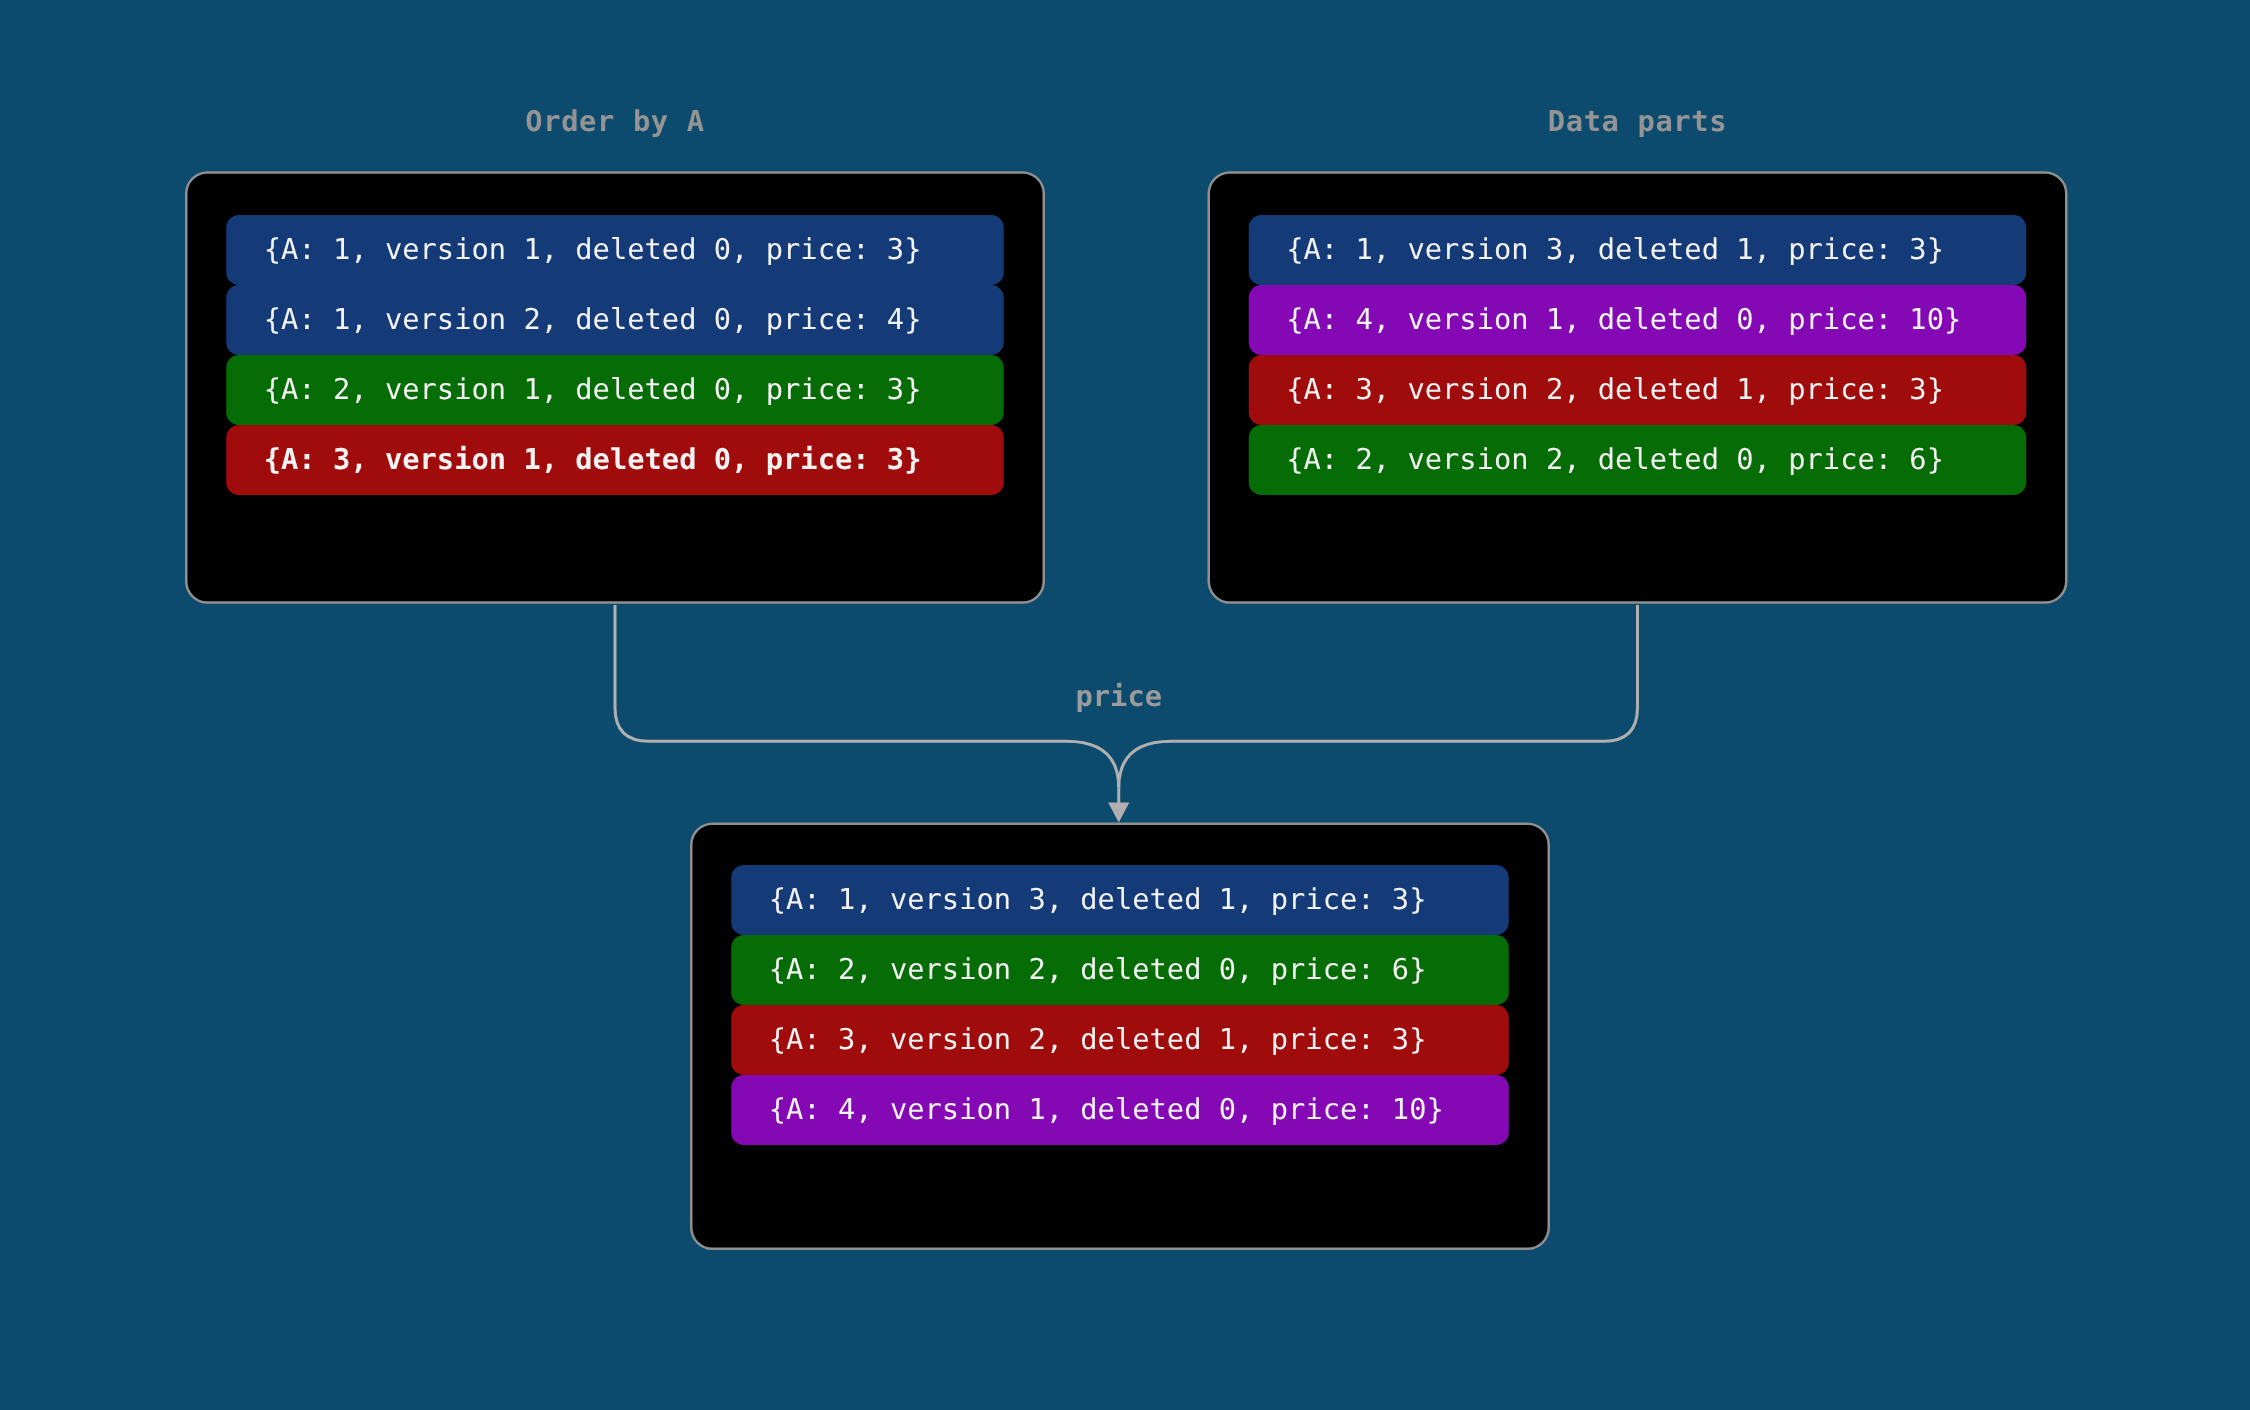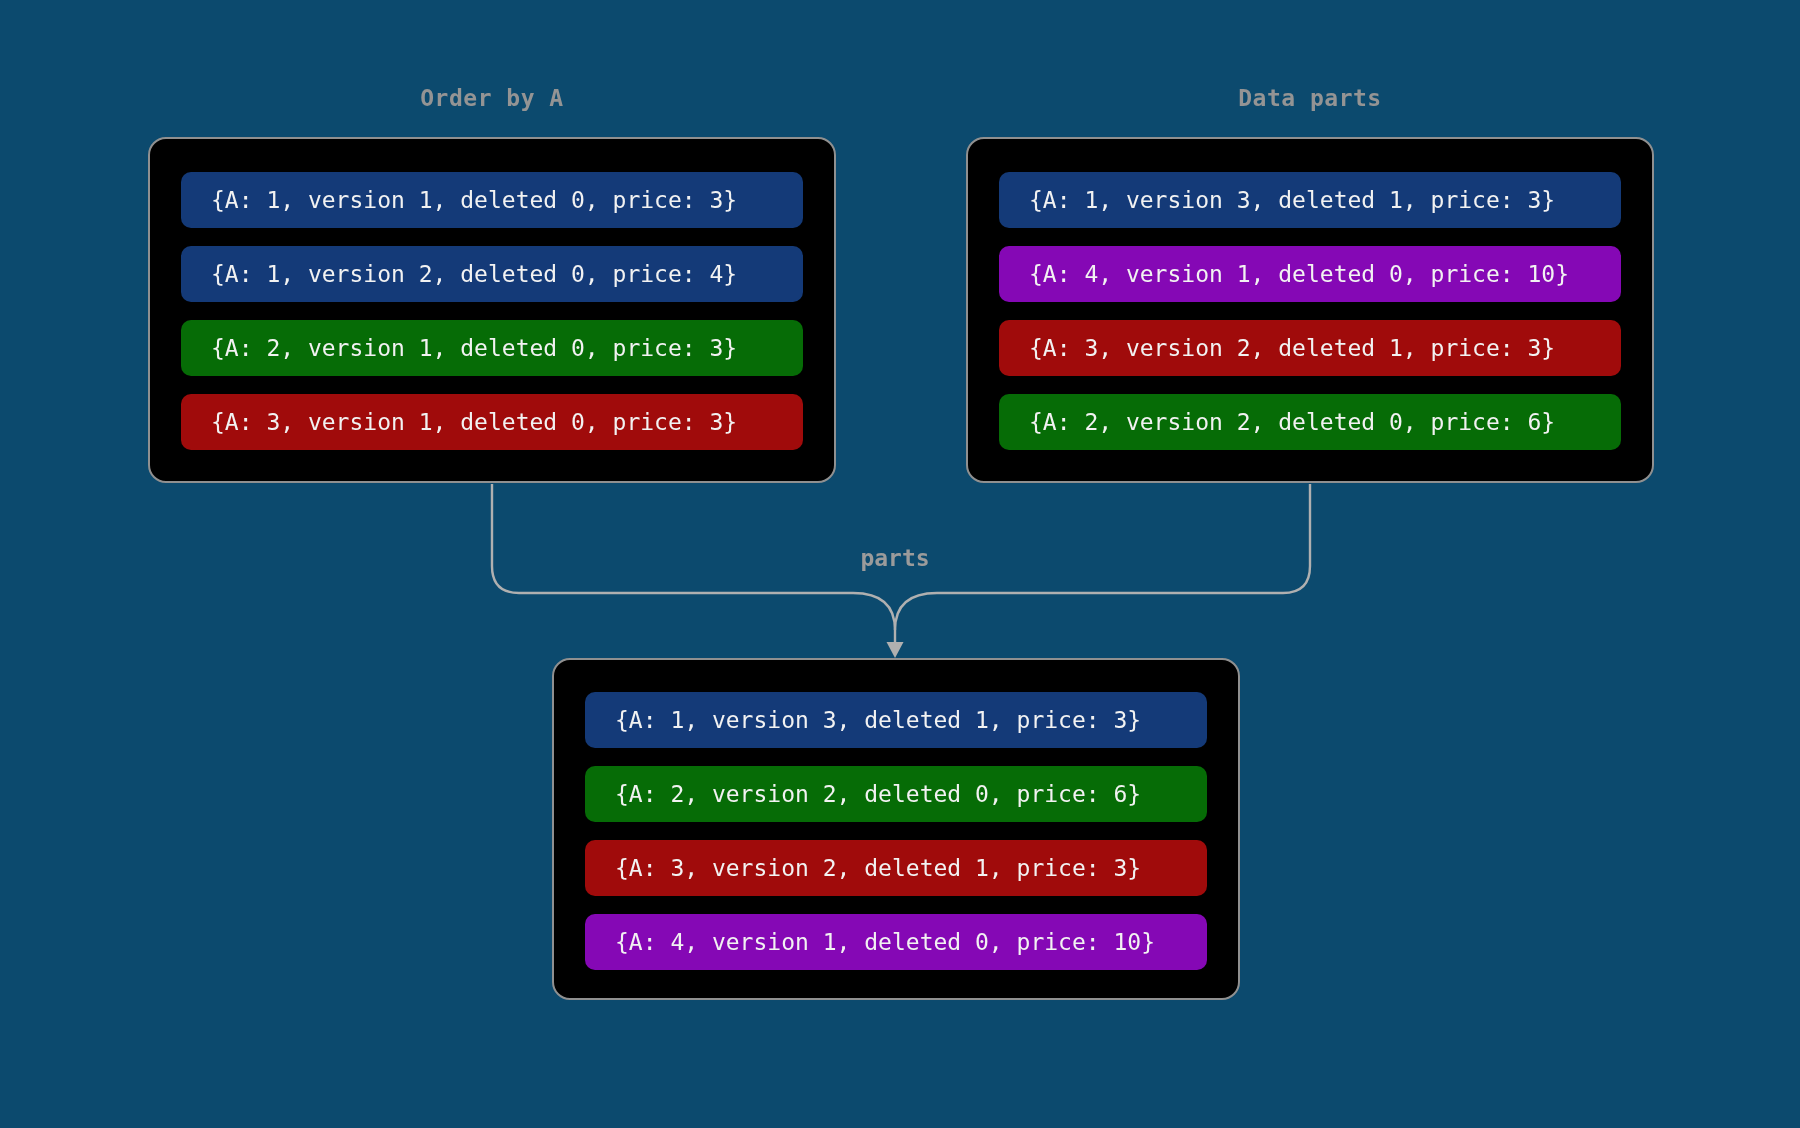--- a/index.html
+++ b/index.html
@@ -30,21 +30,21 @@
   .part-box {
     position: absolute;
     width: 688px;
     box-sizing: border-box;
     border: 2px solid #909090;
     border-radius: 18px;
     background: #000000;
     display: flex;
     flex-direction: column;
     padding: 33px 31px 0 31px;
-    gap: 18px;
+    gap: 0;
   }
   .data-row {
     height: 56px;
     border-radius: 10px;
     display: flex;
     align-items: center;
     padding-left: 30px;
     box-sizing: border-box;
     font-size: 23px;
     color: #f2f2f2;
@@ -91,38 +91,38 @@
 <div id="canvas">
 
   <div class="box-title" id="left-title">Order by A</div>
 
   <div class="box-title" id="right-title">Data parts</div>
 
   <div class="part-box" id="left-box">
     <div class="data-row" style="background-color: rgb(20, 58, 120);">{A: 1, version 1, deleted 0, price: 3}</div>
     <div class="data-row" style="background-color: rgb(20, 58, 120);">{A: 1, version 2, deleted 0, price: 4}</div>
     <div class="data-row" style="background-color: rgb(6, 108, 6);">{A: 2, version 1, deleted 0, price: 3}</div>
-    <div class="data-row" style="background-color: rgb(160, 11, 11);">{A: 3, version 1, deleted 0, price: 3}</div>
+    <div class="data-row" style="background-color: rgb(160, 11, 11); font-weight: bold;">{A: 3, version 1, deleted 0, price: 3}</div>
   </div>
 
   <div class="part-box" id="right-box">
     <div class="data-row" style="background-color: rgb(20, 58, 120);">{A: 1, version 3, deleted 1, price: 3}</div>
     <div class="data-row" style="background-color: rgb(133, 8, 181);">{A: 4, version 1, deleted 0, price: 10}</div>
     <div class="data-row" style="background-color: rgb(160, 11, 11);">{A: 3, version 2, deleted 1, price: 3}</div>
     <div class="data-row" style="background-color: rgb(6, 108, 6);">{A: 2, version 2, deleted 0, price: 6}</div>
   </div>
 
   <svg id="connector-svg" viewBox="0 0 1800 1128" xmlns="http://www.w3.org/2000/svg">
     <path d="M 492 484 L 492 566 Q 492 593 519 593 L 853 593 Q 895 593 895 630"></path>
     <path d="M 1310 484 L 1310 566 Q 1310 593 1283 593 L 937 593 Q 895 593 895 630"></path>
     <path d="M 895 630 L 895 644"></path>
     <polygon points="886.5,642 903.5,642 895,658"></polygon>
   </svg>
 
-  <div id="merge-label">parts</div>
+  <div id="merge-label">price</div>
 
   <div class="part-box" id="merged-box">
     <div class="data-row" style="background-color: rgb(20, 58, 120);">{A: 1, version 3, deleted 1, price: 3}</div>
     <div class="data-row" style="background-color: rgb(6, 108, 6);">{A: 2, version 2, deleted 0, price: 6}</div>
     <div class="data-row" style="background-color: rgb(160, 11, 11);">{A: 3, version 2, deleted 1, price: 3}</div>
     <div class="data-row" style="background-color: rgb(133, 8, 181);">{A: 4, version 1, deleted 0, price: 10}</div>
   </div>
 
 </div>
 

